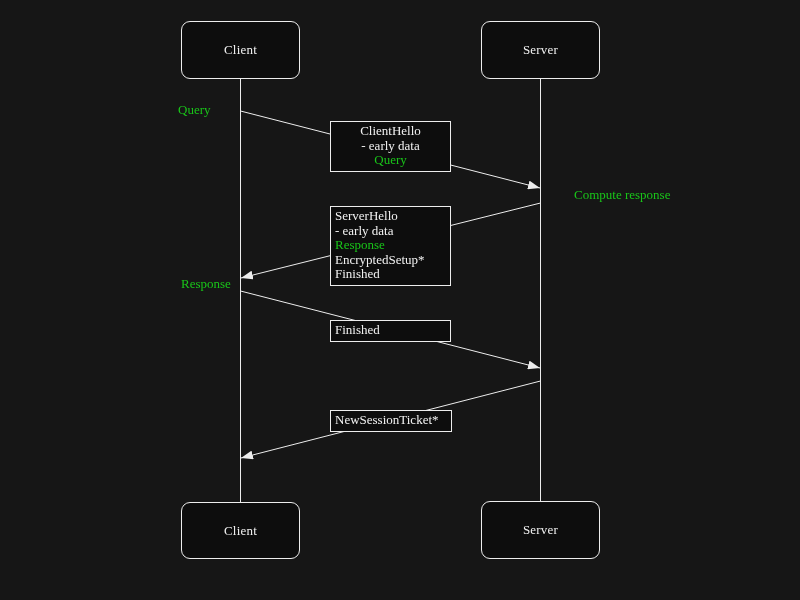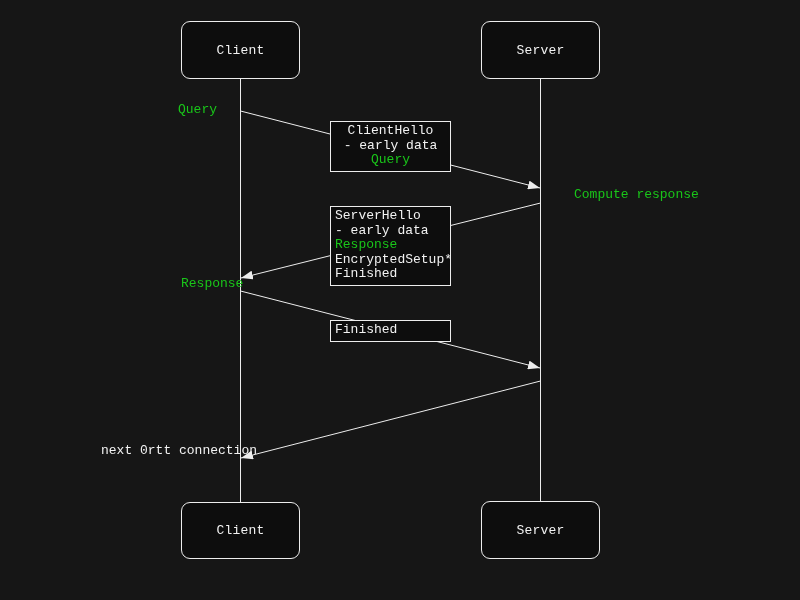--- a/index.html
+++ b/index.html
@@ -6,21 +6,21 @@
     --background:#161616;
     --stroke:#ededed;
     --text:#f2f2f2;
     --green:#19c619;
     --box_fill:#0d0d0d;
   }
   html,body{margin:0;padding:0;background:#000;}
   .stage{
     position:relative;width:800px;height:600px;overflow:hidden;
     background:var(--background);
-    font-family:Liberation Mono, monospace;
+    font-family:Liberation Serif, serif;
     color:var(--text);
   }
   .layer-svg{position:absolute;left:0;top:0;z-index:1;}
   .layer-svg line{stroke:var(--stroke);stroke-width:1;}
   .layer-svg marker path{fill:var(--stroke);}
 
   .actor{
     position:absolute;width:119px;height:58px;box-sizing:border-box;
     border:1px solid var(--stroke);border-radius:9px;
     background:var(--box_fill);
@@ -96,22 +96,24 @@
     <div>- early data</div>
     <div class="grn">Response</div>
     <div>EncryptedSetup*</div>
     <div>Finished</div>
   </div>
 
   <div class="msg msg-finished">
     <div>Finished</div>
   </div>
 
+  <div class="msg msg-nst">
+    <div>NewSessionTicket*</div>
+  </div>
 
   <div class="flabel lbl-query">Query</div>
   <div class="flabel lbl-compute">Compute response</div>
   <div class="flabel lbl-response">Response</div>
 
   <div class="flabel lbl-note">
-    <div>next 0rtt connection</div>
   </div>
 
 </div>
 
 </body></html>

